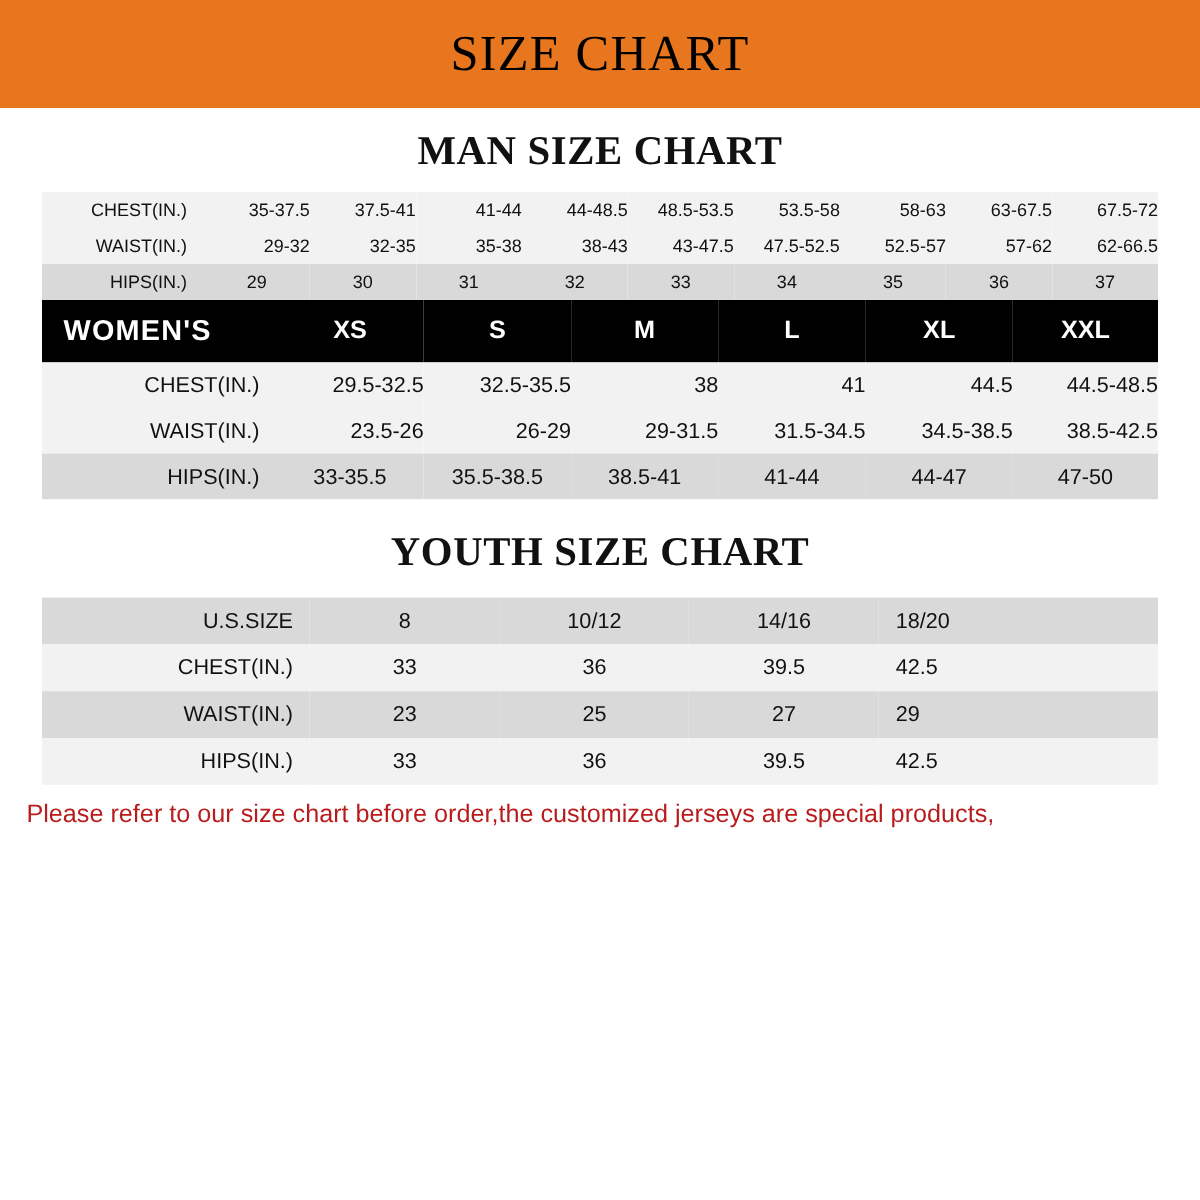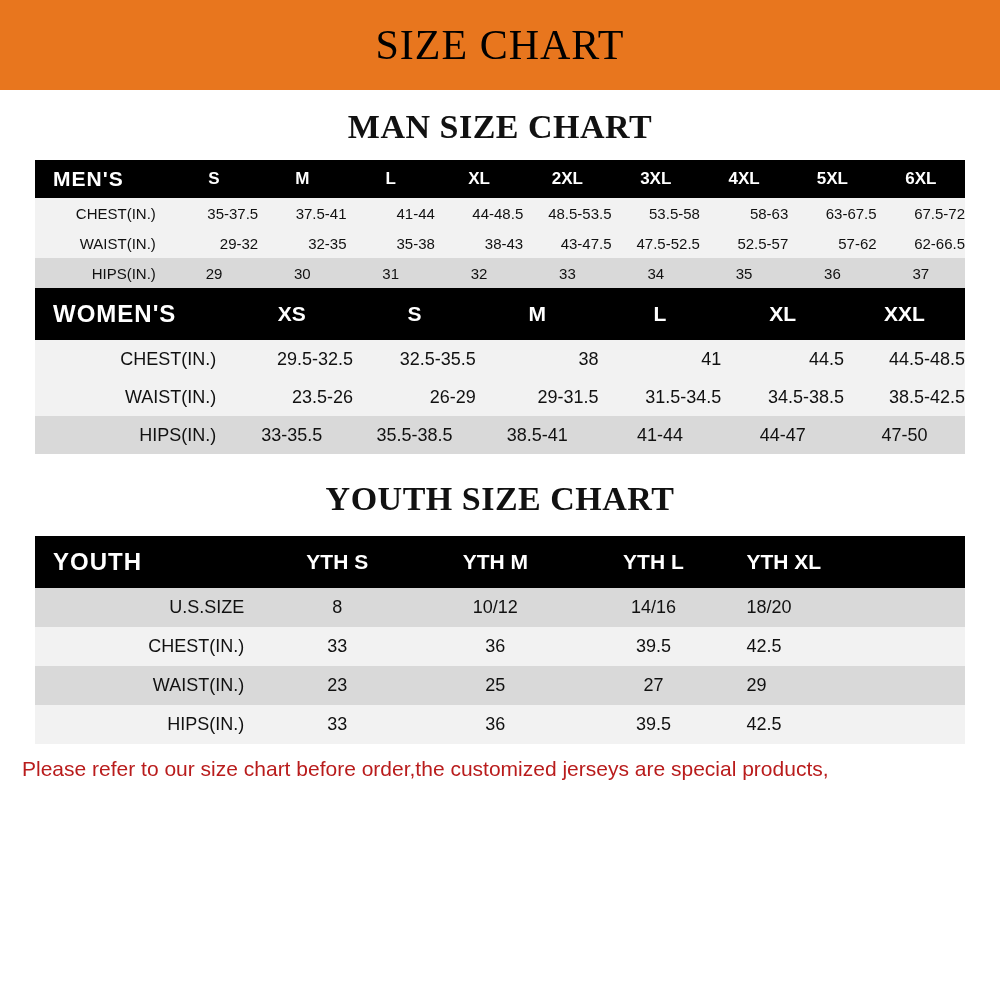--- a/index.html
+++ b/index.html
@@ -136,32 +136,20 @@
           <col style="width:9.5%">
           <col style="width:9.5%">
         <col style="width:9.5%">
           <col style="width:9.5%">
           <col style="width:9.5%">
           <col style="width:9.5%">
         <col style="width:9.5%">
           <col style="width:9.5%">
       </colgroup>
       <tbody>
-          <tr class="hdr-row">
-        <td class="label-cell">MEN'S</td>
-        <td>S</td>
-        <td>M</td>
-        <td>L</td>
-        <td>XL</td>
-        <td>2XL</td>
-        <td>3XL</td>
-        <td>4XL</td>
-        <td>5XL</td>
-        <td>6XL</td>
-      </tr>
       <tr class="row-light">
         <td class="label-cell">CHEST(IN.)</td>
         <td>35-37.5</td>
         <td>37.5-41</td>
         <td>41-44</td>
         <td>44-48.5</td>
         <td>48.5-53.5</td>
         <td>53.5-58</td>
         <td>58-63</td>
         <td>63-67.5</td>
@@ -251,27 +239,20 @@
     <div class="section-title" style="margin:26px 0 18px 0;">YOUTH SIZE CHART</div>
     <table class="youth-table">
       <colgroup>
         <col style="width:24%">
           <col style="width:17%">
           <col style="width:17%">
           <col style="width:17%">
           <col style="width:25%">
       </colgroup>
       <tbody>
-          <tr class="hdr-row">
-        <td class="label-cell">YOUTH</td>
-        <td>YTH S</td>
-        <td>YTH M</td>
-        <td>YTH L</td>
-        <td style="text-align:left;padding-left:14px;">YTH XL</td>
-      </tr>
       <tr class="row-dark">
         <td class="label-cell">U.S.SIZE</td>
         <td class="value-cell">8</td>
         <td class="value-cell">10/12</td>
         <td class="value-cell">14/16</td>
         <td style="text-align:left;padding-left:14px;">18/20</td>
       </tr>
       <tr class="row-light">
         <td class="label-cell">CHEST(IN.)</td>
         <td class="value-cell">33</td>

